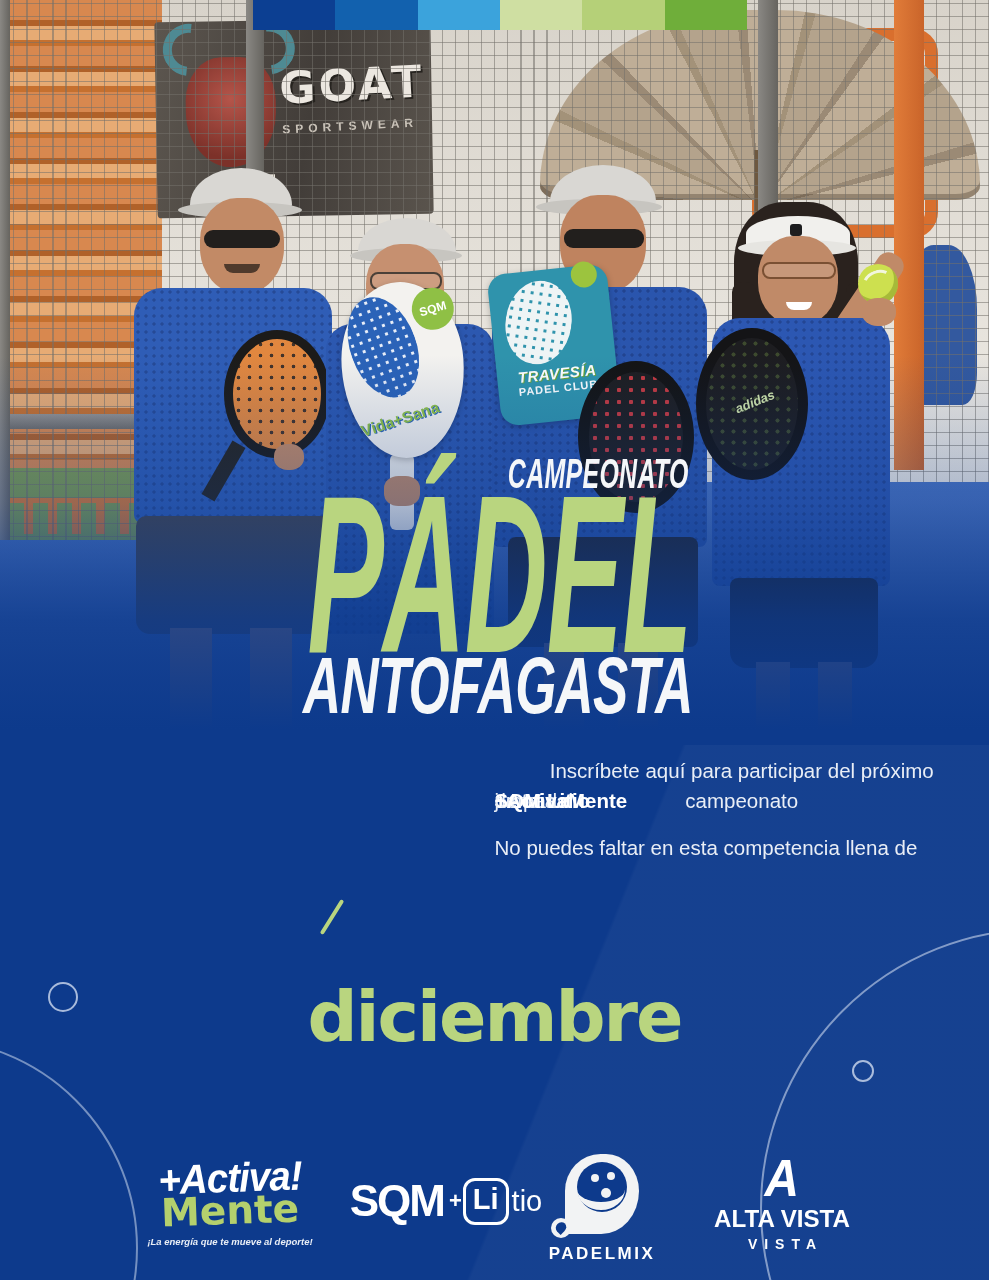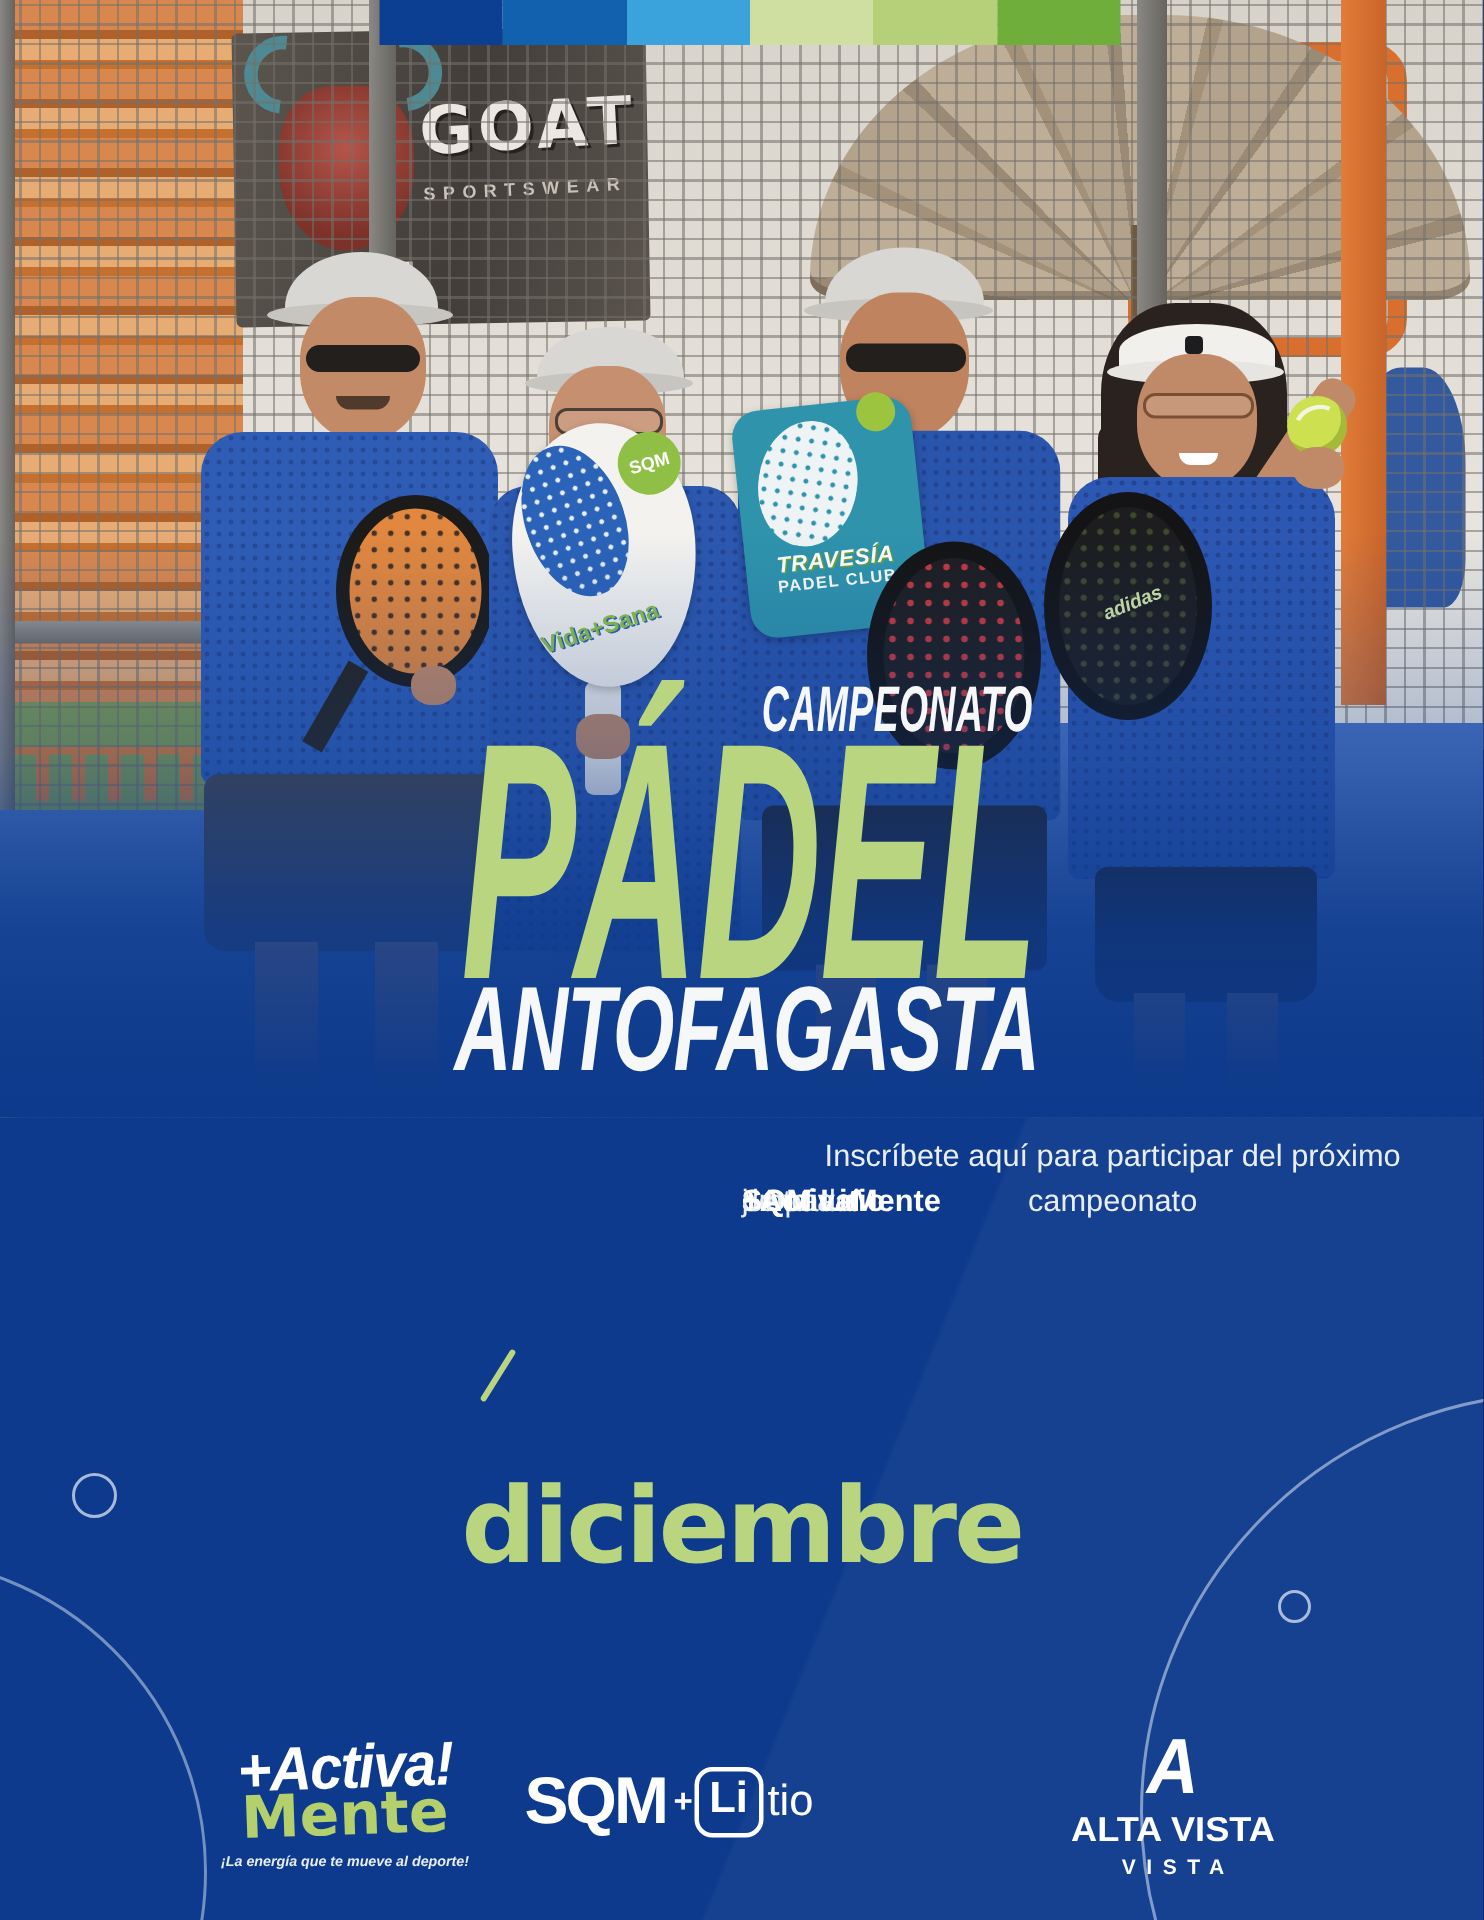--- a/index.html
+++ b/index.html
@@ -287,39 +287,54 @@
 
   <p class="copy intro">
       <span>Inscríbete aquí para participar del próximo campeonato</span>
       <br>
       <span>de pádel </span>
       <strong>SQM Litio</strong>
       <span> junto a </span>
       <strong>+ActivaMente</strong>
     </p>
   <p class="copy bodytext">
+      <span>No puedes faltar en esta competencia llena de</span>
       <br>
     </p>
 
   <div class="slash"></div>
   <div class="month">diciembre</div>
 
   <div class="sponsor sp-activa">
     <span class="act1">+Activa!</span>
     <span class="act2">Mente</span>
     <span class="act3">¡La energía que te mueve al deporte!</span>
   </div>
 
   <div class="sponsor sp-sqm">
     <span class="sqm-name">SQM</span>
     <span class="sqm-plus">+</span>
     <span class="sqm-box">Li</span>
     <span class="sqm-suffix">tio</span>
   </div>
 
+  <div class="sponsor sp-padelmix">
+    <span class="pm-logo">
+      <span class="pm-ball">
+        <span class="pm-eye1"></span>
+        <span class="pm-eye2"></span>
+        <span class="pm-dot3"></span>
+        <span class="pm-smile"></span>
+      </span>
+      <span class="pm-mini">
+        <span class="pm-mini-swoosh"></span>
+      </span>
+    </span>
+    <span class="pm-name">PADELMIX</span>
+  </div>
 
   <div class="sponsor sp-altavista">
     <span class="av-mark">A</span>
     <span class="av-name">ALTA VISTA</span>
     <span class="av-club">VISTA</span>
   </div>
 
 </div>
 
 </body></html>

